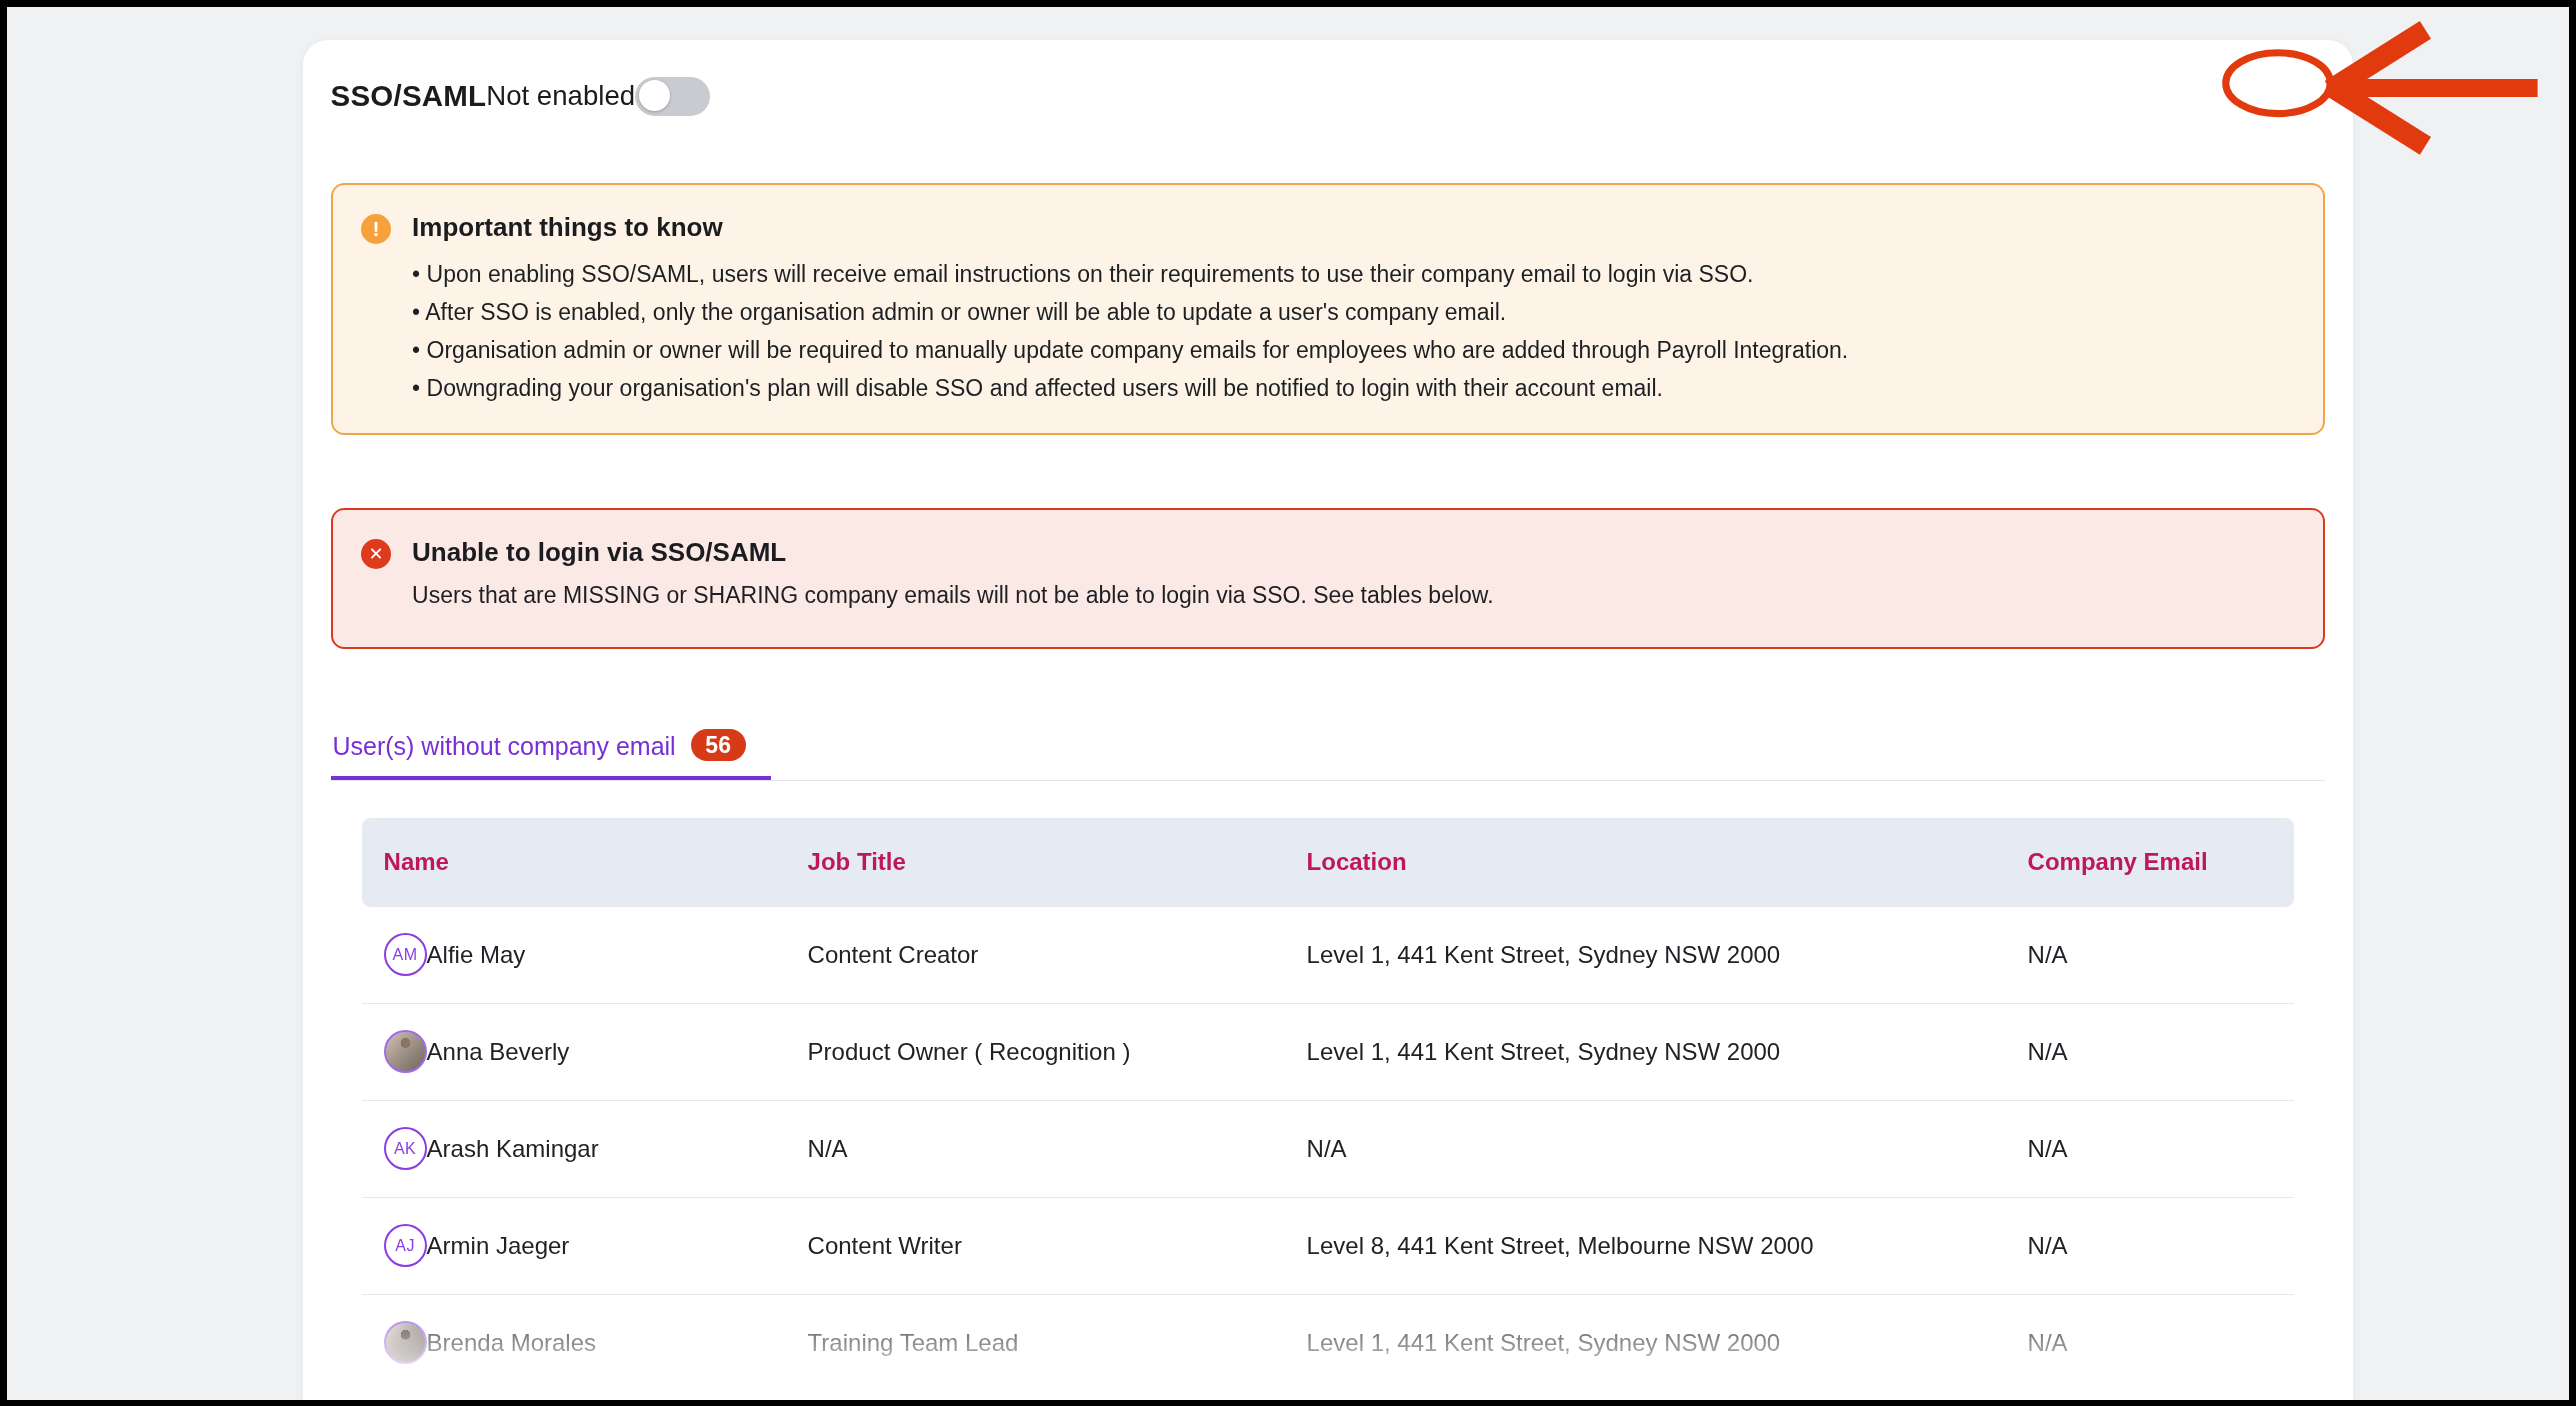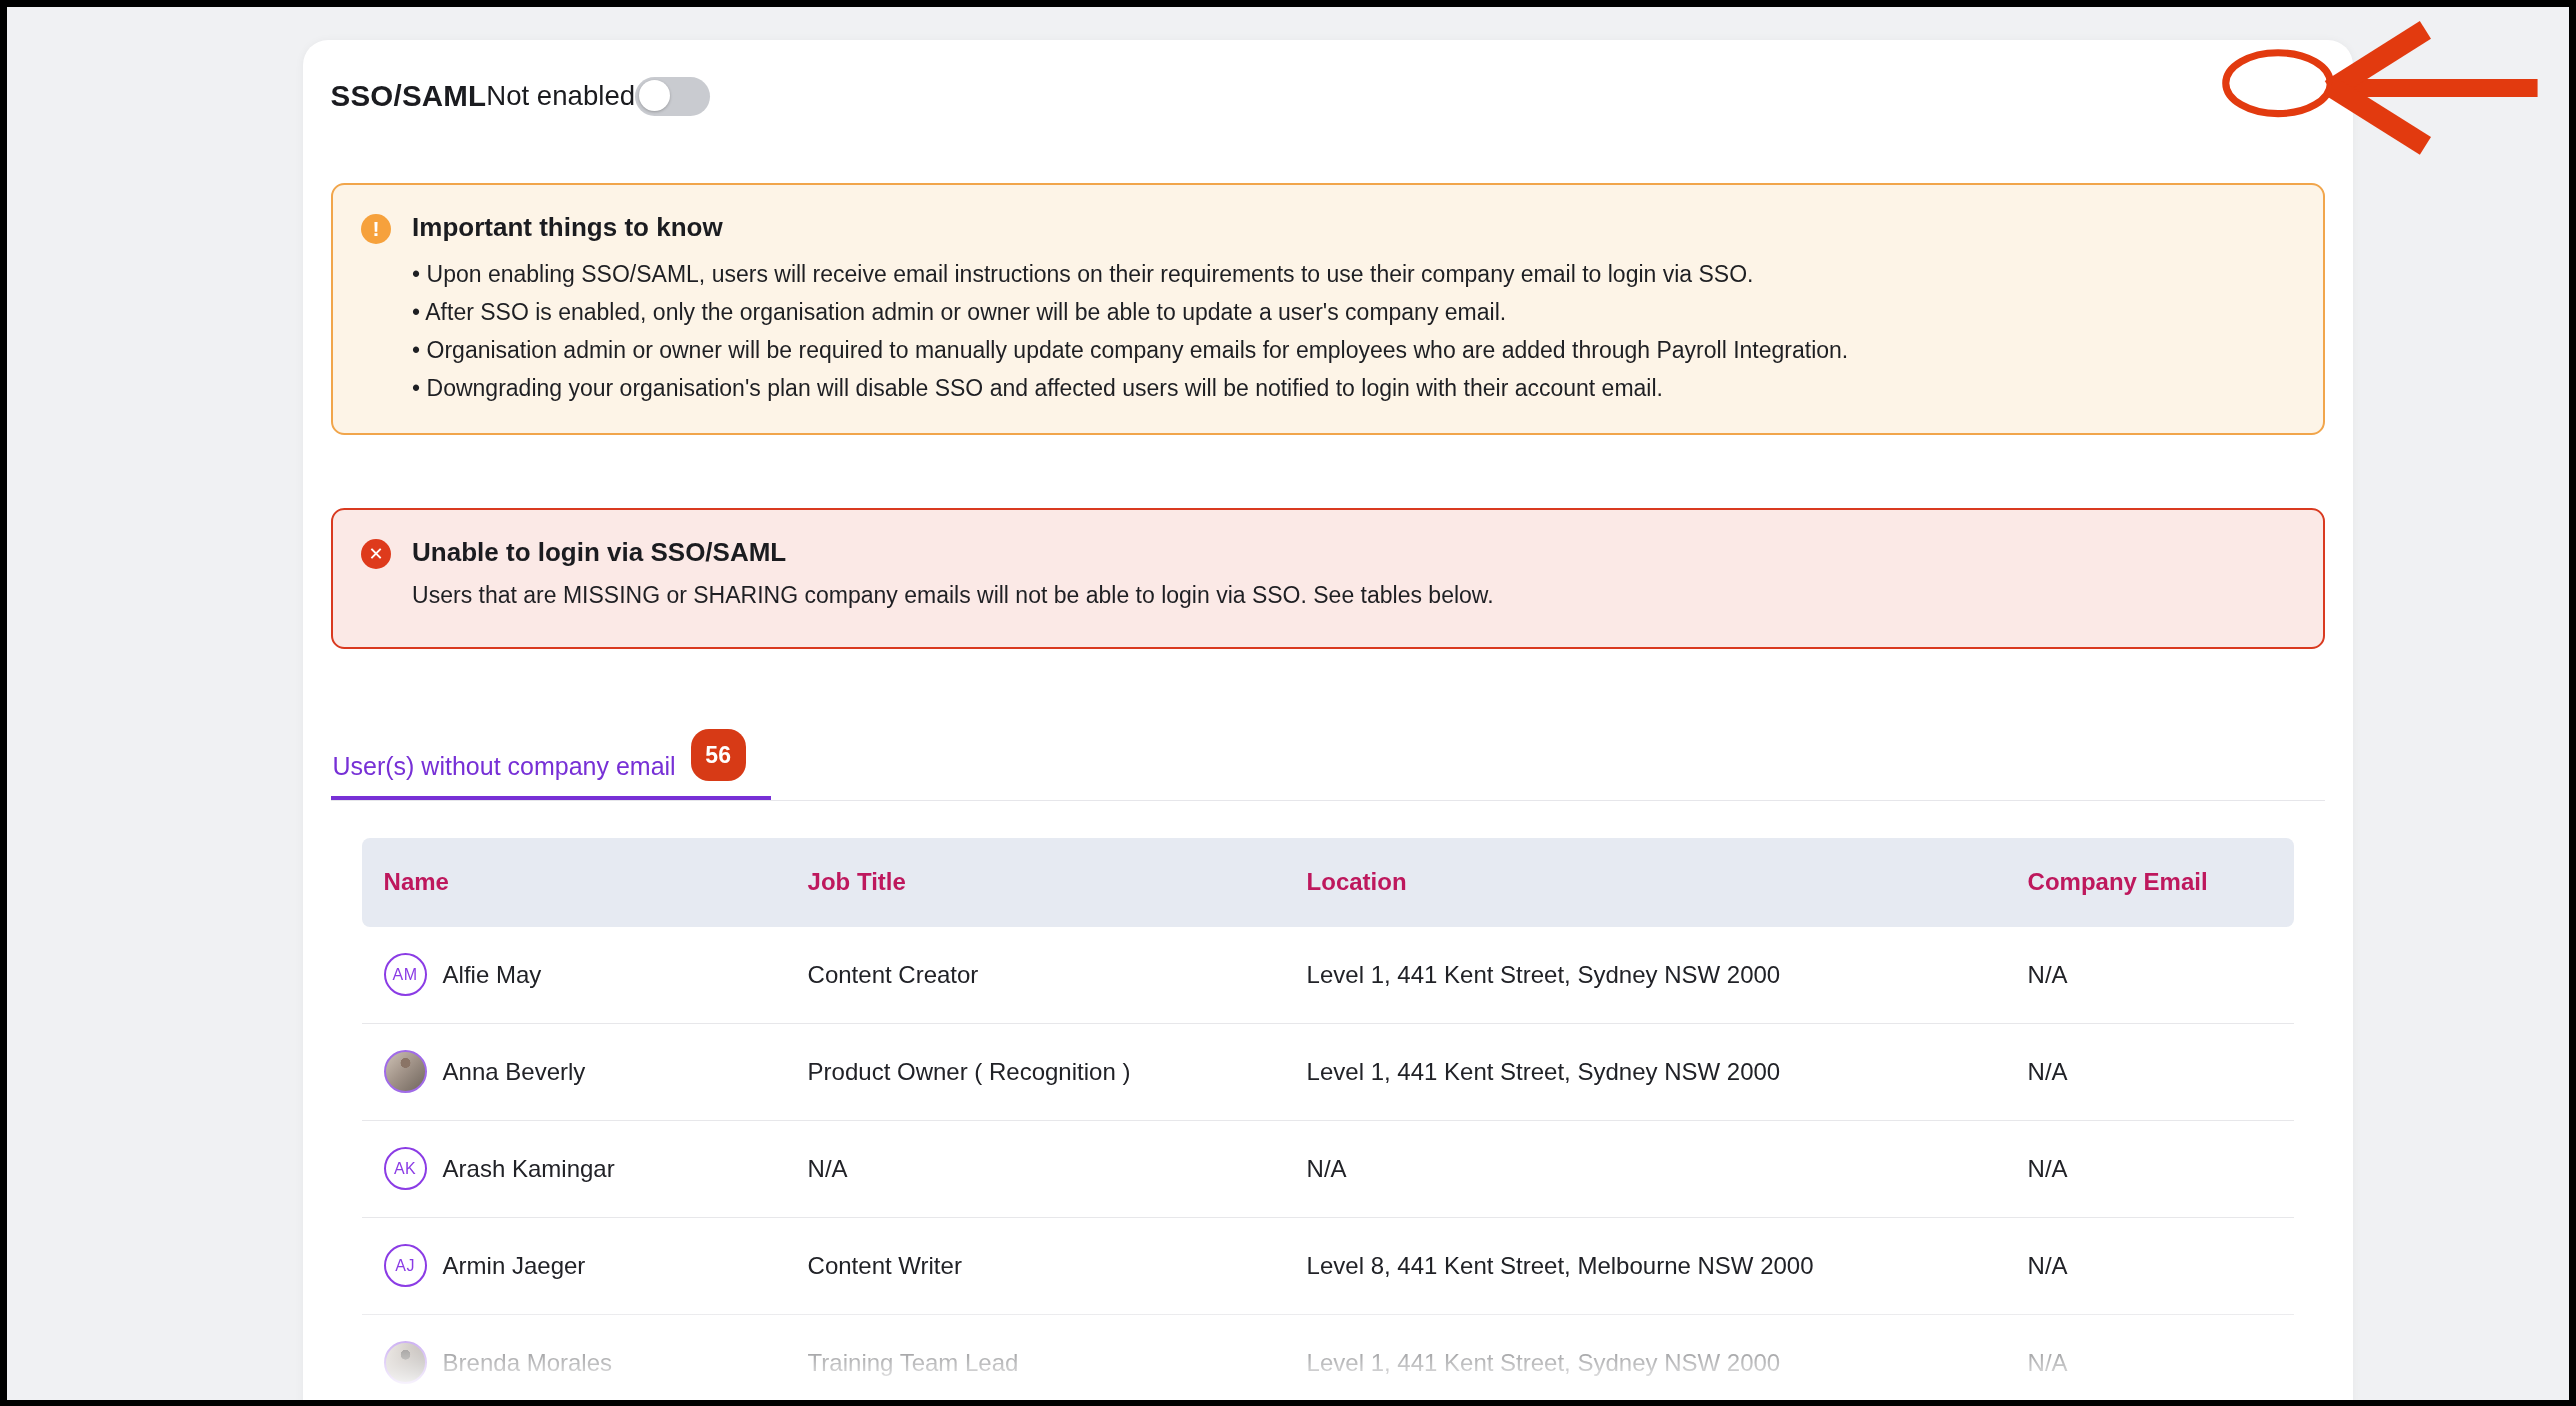--- a/index.html
+++ b/index.html
@@ -34,30 +34,30 @@
   .box-title{font-size:26px;font-weight:700;color:var(--text);line-height:32px;margin-bottom:12.4px;}
   .bullets{list-style:none;}
   .bullets li{font-size:23px;line-height:38px;color:#1E1F23;}
   .bullets li::before{content:"• ";}
   .box-body{font-size:23px;line-height:28.5px;color:#1E1F23;margin-top:5.7px;}
   
   .tabs{margin-top:48px;border-bottom:1px solid #E6E6EA;display:flex;}
   .tab{display:inline-flex;align-items:flex-end;gap:15px;padding:32px 25px 14.3px 1.9px;cursor:pointer;}
   .tab.active{border-bottom:4.8px solid var(--purple);}
   .tab-label{font-size:25px;color:var(--purple);}
-  .badge{height:52px;min-width:55px;padding:0 13.3px;border-radius:18px;background:var(--badge-red);color:#fff;
+  .badge{height:32px;min-width:55px;padding:0 13.3px;border-radius:18px;background:var(--badge-red);color:#fff;
         font-size:23px;font-weight:700;display:inline-flex;align-items:center;justify-content:center;}
   
   .table{margin:37px 31px 0 31px;}
   .thead,.row{display:grid;grid-template-columns:424px 499px 721px 1fr;align-items:center;}
   .thead{background:var(--header-bg);border-radius:8px;height:89px;font-weight:700;font-size:24px;color:#be185d;}
   .thead > div{padding-left:22px;}
   .row{height:97px;border-bottom:1px solid var(--divider);font-size:24px;color:var(--text-soft);}
   .row > div{padding-left:22px;}
-  .name-cell{display:flex;align-items:center;gap:16px;}
+  .name-cell{display:flex;align-items:center;}
   .avatar{flex:0 0 43px;width:43px;height:43px;border-radius:50%;display:flex;align-items:center;justify-content:center;}
   .avatar.initials{background:#fff;border:2.4px solid var(--avatar-purple);color:var(--avatar-purple);
         font-size:16px;font-weight:500;letter-spacing:0.5px;}
   .avatar.photo-1{border:2.4px solid #A06BE8;background:
         radial-gradient(circle at 50% 28%, #8a7466 0 14%, transparent 15%),
         linear-gradient(135deg,#cfc3b6 0%,#a3958a 45%,#6f655c 100%);}
   .avatar.photo-2{border:2.4px solid #A06BE8;background:
         radial-gradient(circle at 50% 30%, #3f3a36 0 14%, transparent 15%),
         linear-gradient(135deg,#e0d8cf 0%,#9b8f85 42%,#4e4742 100%);}
   

